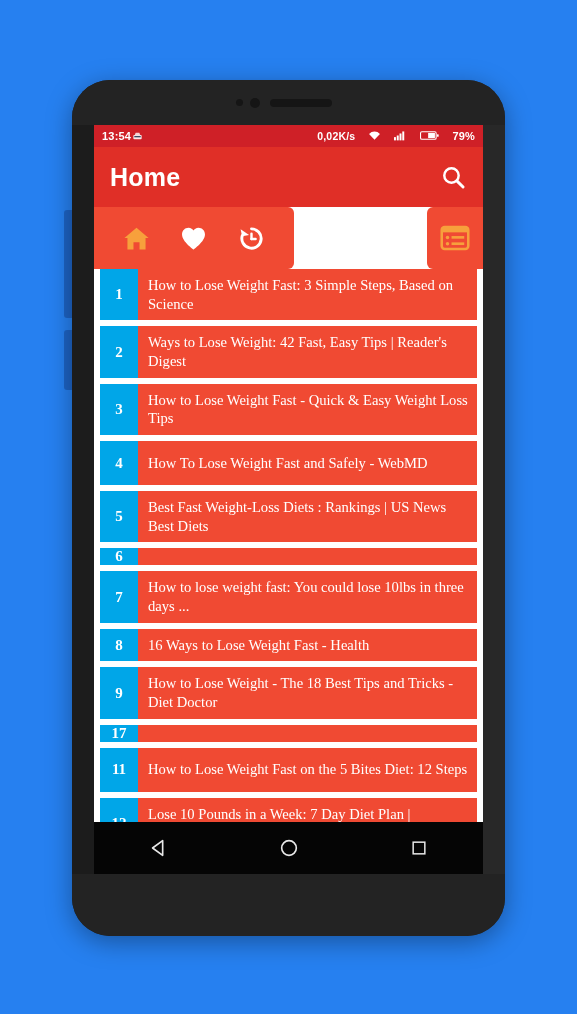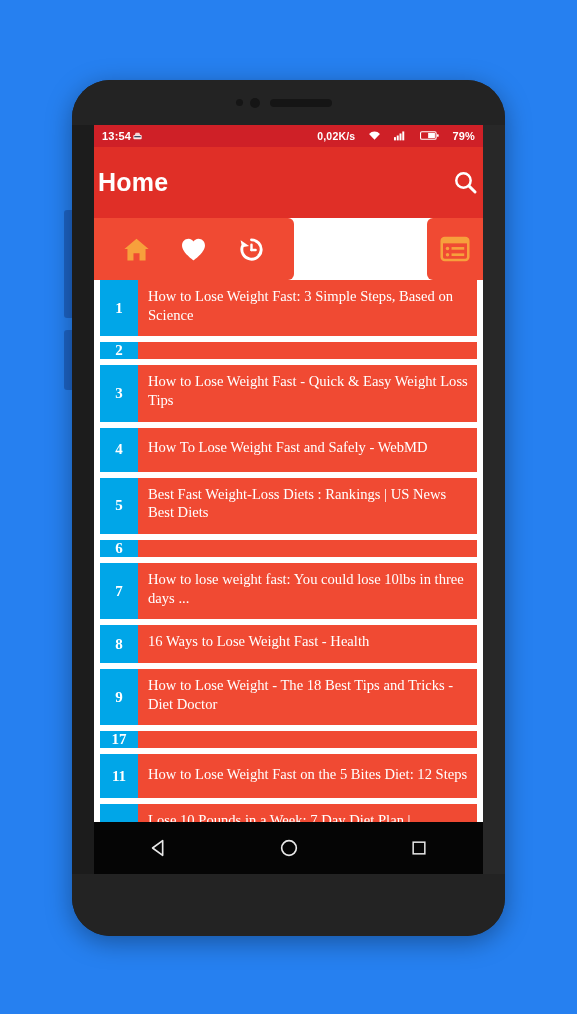--- a/index.html
+++ b/index.html
@@ -71,24 +71,24 @@
     font-size: 11px; font-weight: bold;
     letter-spacing: 0.2px;
   }
   #status-left { display:flex; align-items:flex-start; gap:1px; }
   #status-right{ margin-left:auto; display:flex; align-items:center; gap:13px; }
   #status-right .netspeed{ font-size:10.5px; }
   .sbicon{ display:block; }
 
   
   #app-bar {
-    height: 71px;
+    height: 60px;
     background: #e02f27;
     display: flex; align-items: center;
-    padding: 0 4px;
+    padding: 0 16px;
   }
   #app-title {
     color: #ffffff;
     font-size: 25px;
     font-weight: bold;
     letter-spacing: 0.2px;
   }
   #search-button { margin-left:auto; cursor:pointer; line-height:0; }
 
   
@@ -138,21 +138,21 @@
     font-family: "Liberation Serif", serif;
     font-weight: bold;
     font-size: 15px;
   }
   .row-title {
     flex: 1;
     color: #ffffff;
     font-family: "Liberation Serif", serif;
     font-size: 14.6px;
     line-height: 1.28;
-    padding: 7px 8px 12px 10px;
+    padding: 7px 8px 7px 10px;
     display: flex;
     align-items: center;
   }
   .result-row.two-line .row-title { min-height: 44px; }
   .result-row.one-line .row-title { min-height: 30px; }
 
   
   #nav-bar {
     position:absolute; left:0; bottom:0;
     width: 100%; height: 52px;
@@ -267,20 +267,21 @@
       </div>
     </div>
 
     <div id="results-list">
         <div class="result-row two-line">
           <div class="row-badge">1</div>
           <div class="row-title">How to Lose Weight Fast: 3 Simple Steps, Based on Science</div>
         </div>
         <div class="result-row two-line">
           <div class="row-badge">2</div>
+          <div class="row-title">Ways to Lose Weight: 42 Fast, Easy Tips | Reader's Digest</div>
         </div>
         <div class="result-row two-line">
           <div class="row-badge">3</div>
           <div class="row-title">How to Lose Weight Fast - Quick &amp; Easy Weight Loss Tips</div>
         </div>
         <div class="result-row two-line">
           <div class="row-badge">4</div>
           <div class="row-title">How To Lose Weight Fast and Safely - WebMD</div>
         </div>
         <div class="result-row two-line">

